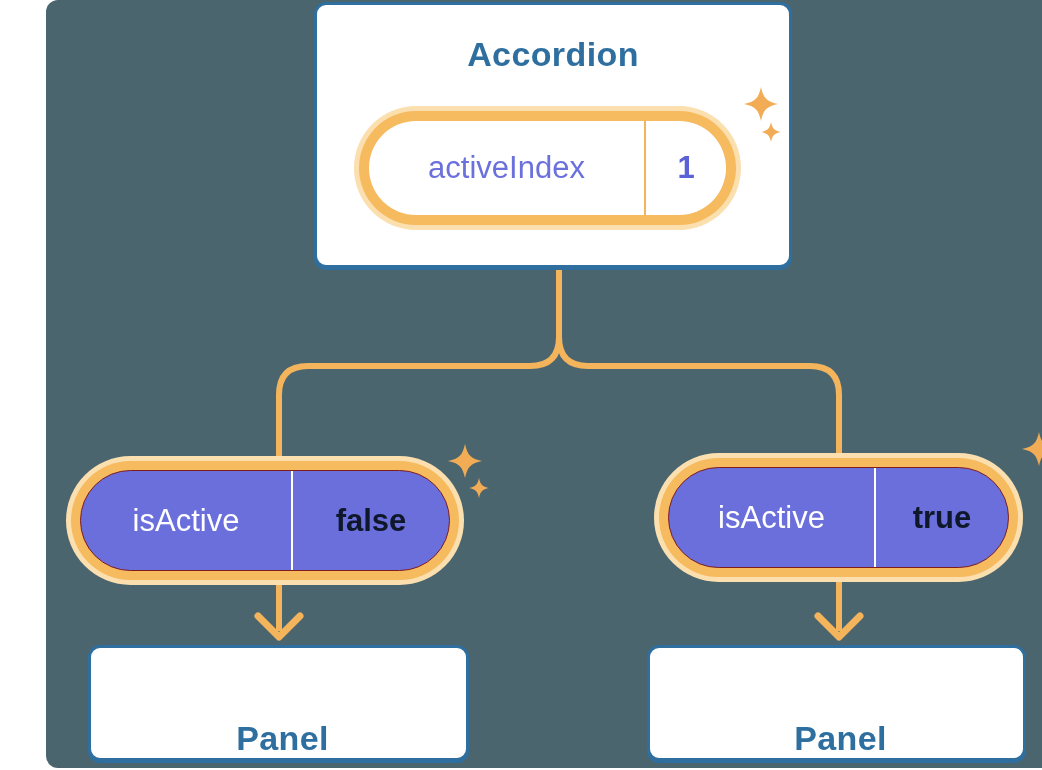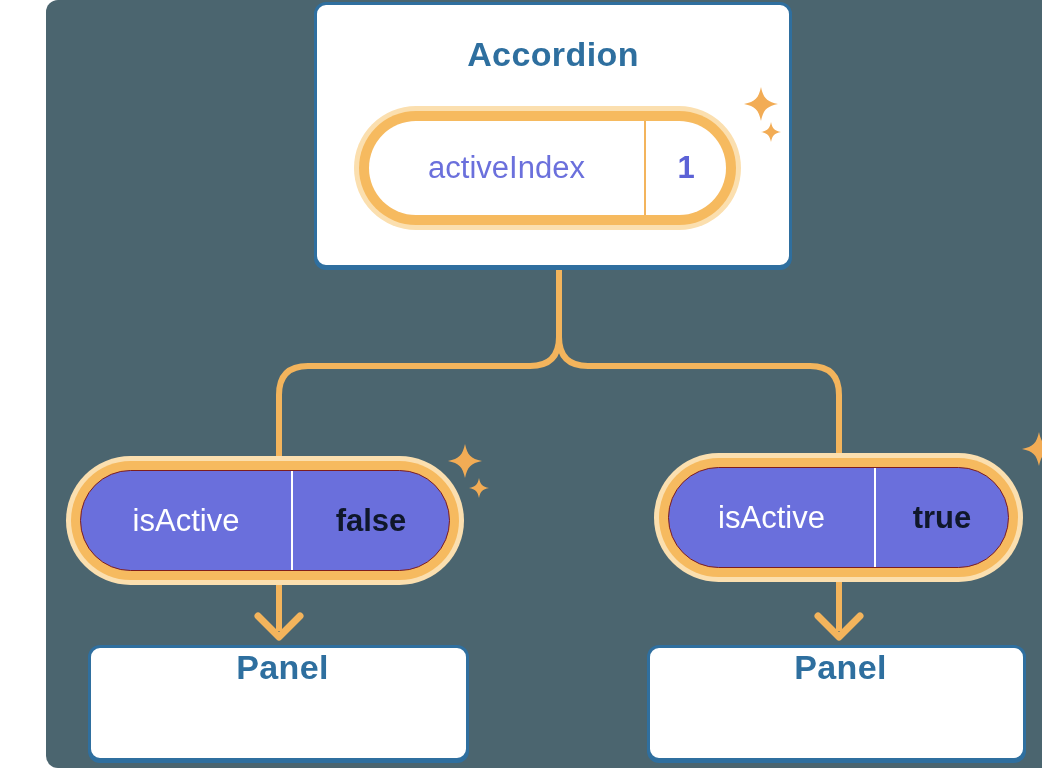--- a/index.html
+++ b/index.html
@@ -10,21 +10,21 @@
   .layer { position:absolute; left:0; top:0; width:1042px; height:770px; pointer-events:none; }
   .layer.lines { z-index:1; }
   .layer.sparkles { z-index:3; }
 
   .card {
     position:absolute; z-index:2; box-sizing:border-box;
     background:var(--node-bg); border:3px solid var(--blue);
     border-radius:12px; box-shadow:0 2px 0 var(--blue);
   }
   .accordion-card { left:268px; top:2px; width:478px; height:266px; }
-  .panel-card { display:flex; align-items:flex-start; justify-content:center;padding-left:8px; }
+  .panel-card { display:flex; align-items:flex-end; justify-content:center;padding-left:8px; }
   .panel-left  { left:42px;  top:645px; width:381px; height:116px; }
   .panel-right { left:601px; top:645px; width:379px; height:116px; }
 
   .card-title {
     color:var(--blue-text); font-size:34px; font-weight:600; letter-spacing:0.4px;
   }
   .accordion-card .card-title { position:absolute; top:30px; left:0; width:100%; text-align:center; }
 
   .pill {
     position:absolute; z-index:2; box-sizing:border-box;

